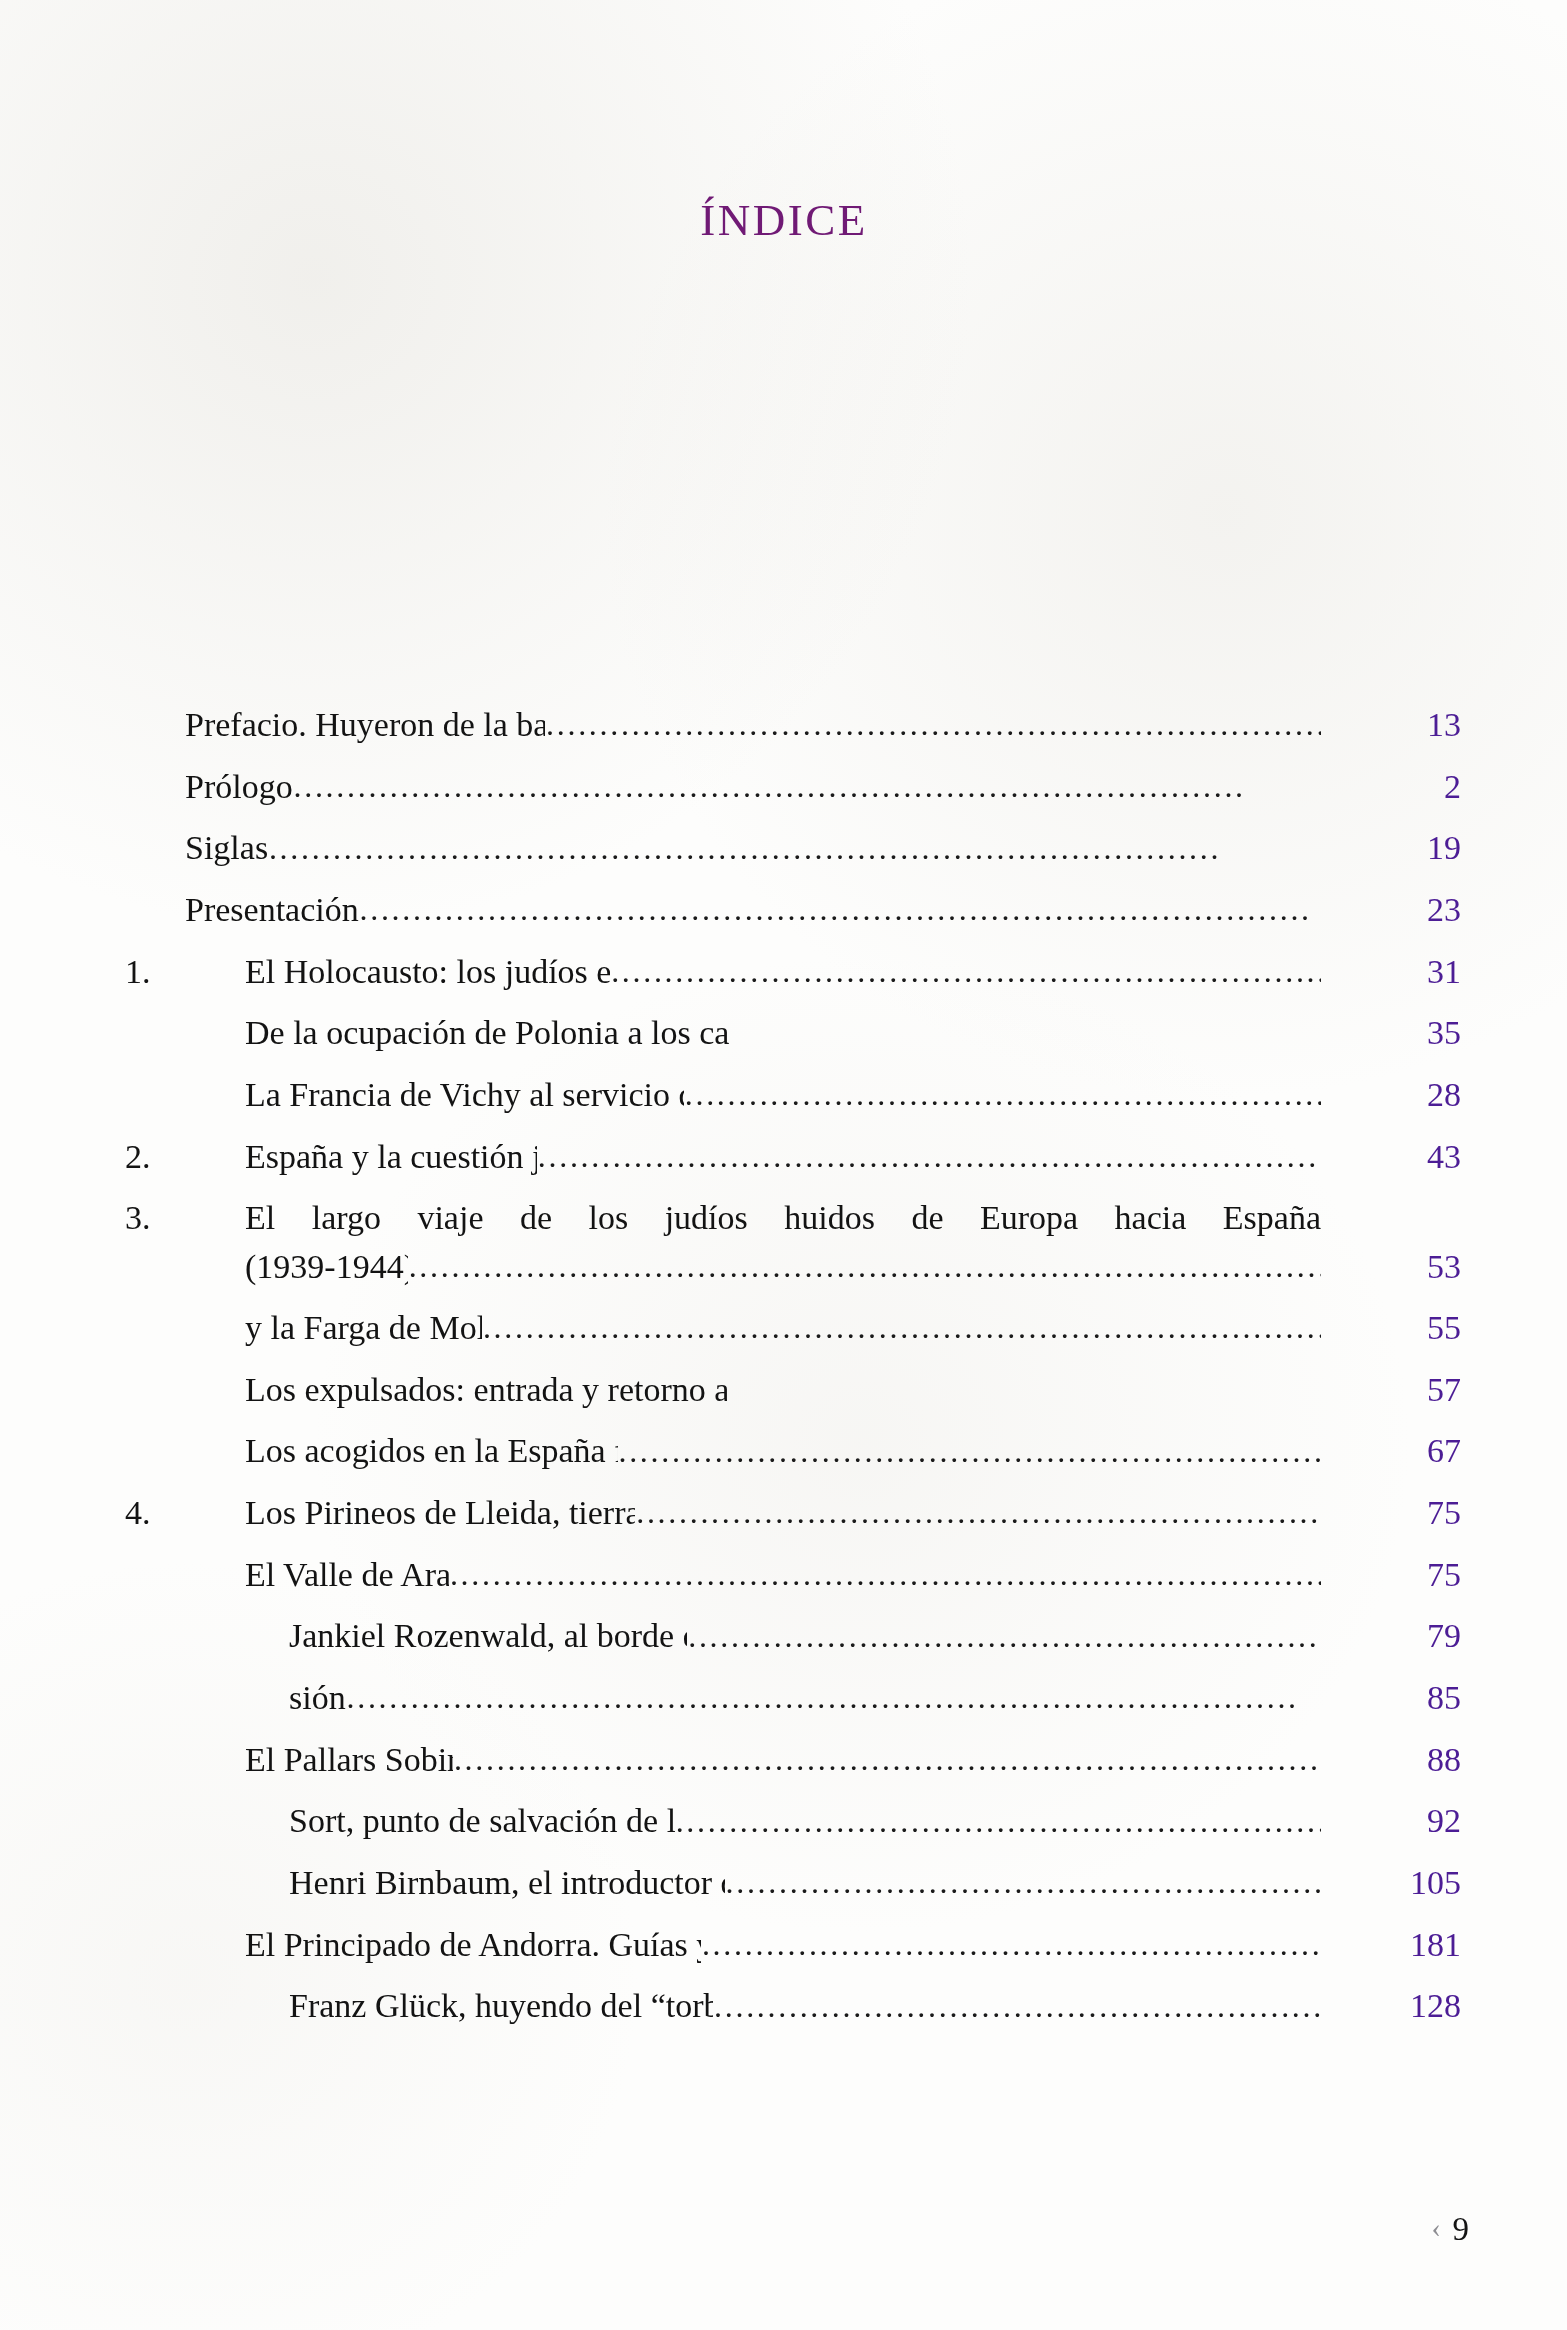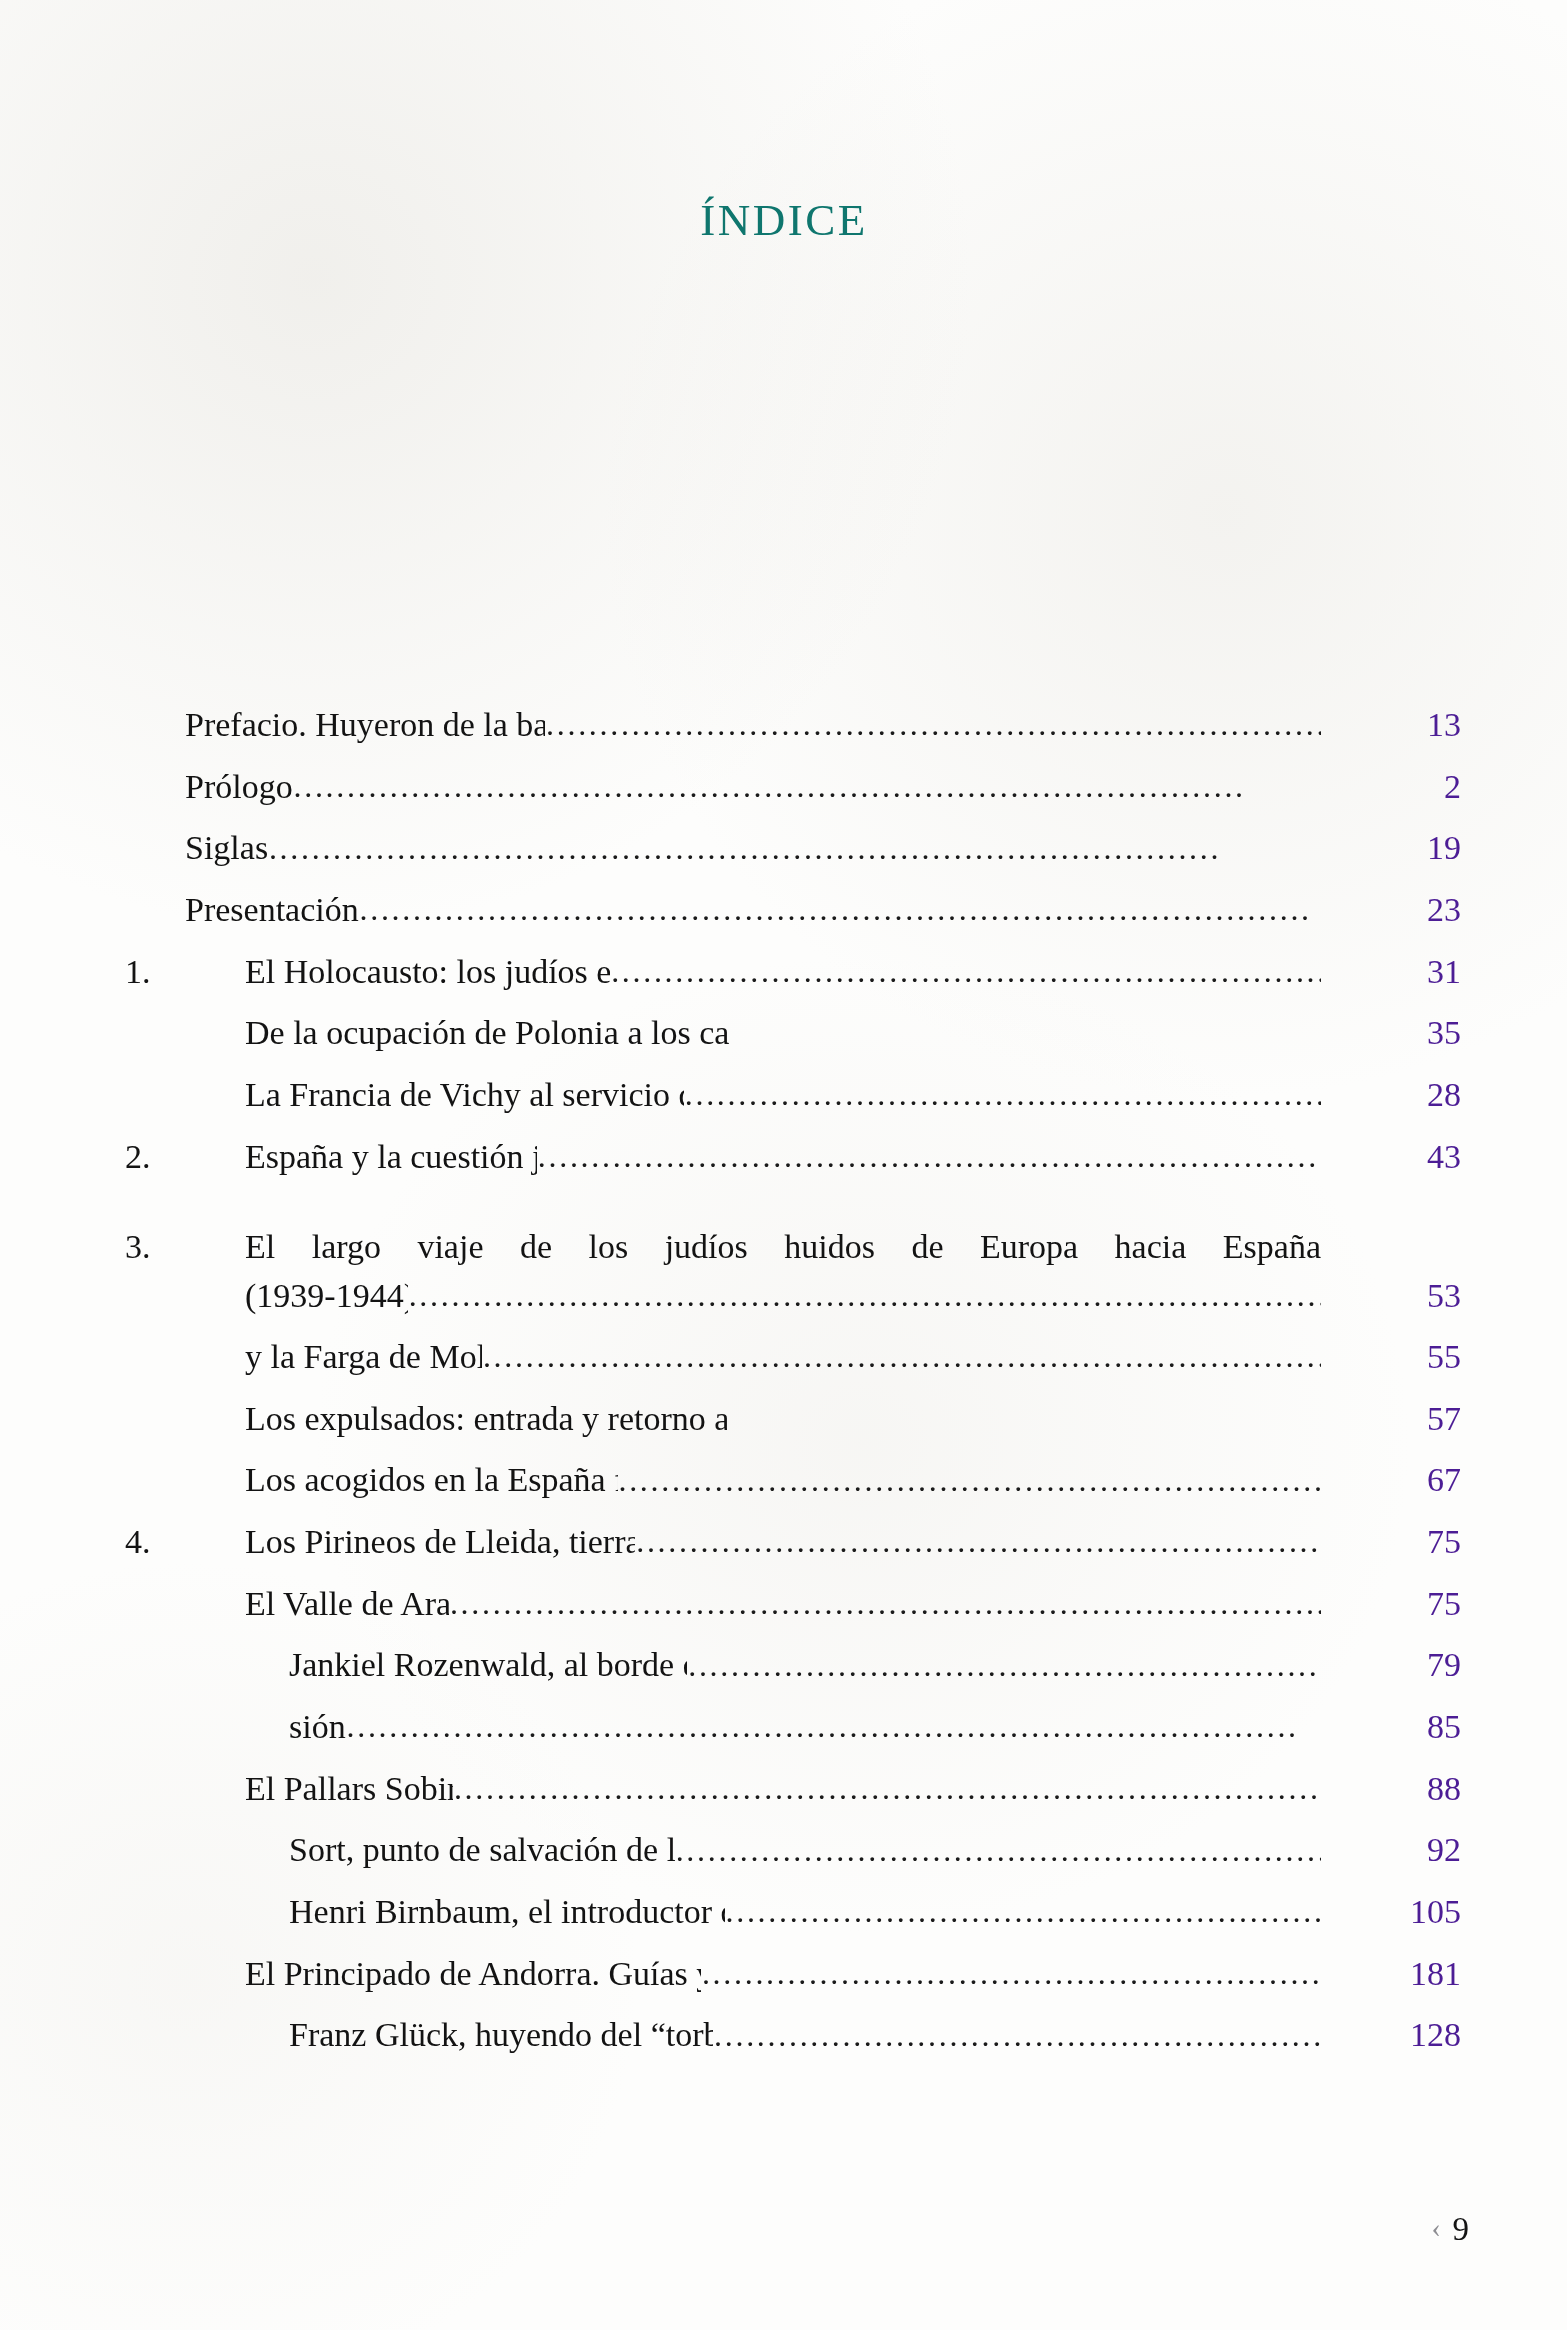--- a/index.html
+++ b/index.html
@@ -34,21 +34,21 @@
   }
 
   .doc-title {
     position: absolute;
     left: 0;
     top: 194px;
     width: 1568px;
     text-align: center;
     font-size: 45px;
     letter-spacing: 2.5px;
-    color: #0f766e;
+    color: #701a75;
   }
 
   .toc {
     position: absolute;
     left: 125px;
     top: 701px;
     width: 1336px;
   }
 
   .entry {
@@ -109,21 +109,20 @@
     color: #4c1d95;
     white-space: nowrap;
   }
   
   .pg.hold { visibility: hidden; }
 
   .wrap-line {
     display: flex;
     align-items: flex-end;
     width: 100%;
-    margin-top: 29px;
   }
   .wrap-line .fill {
     flex: 1 1 auto;
     text-align: justify;
     text-align-last: justify;
     white-space: normal;
   }
 
   .folio {
     position: absolute;

